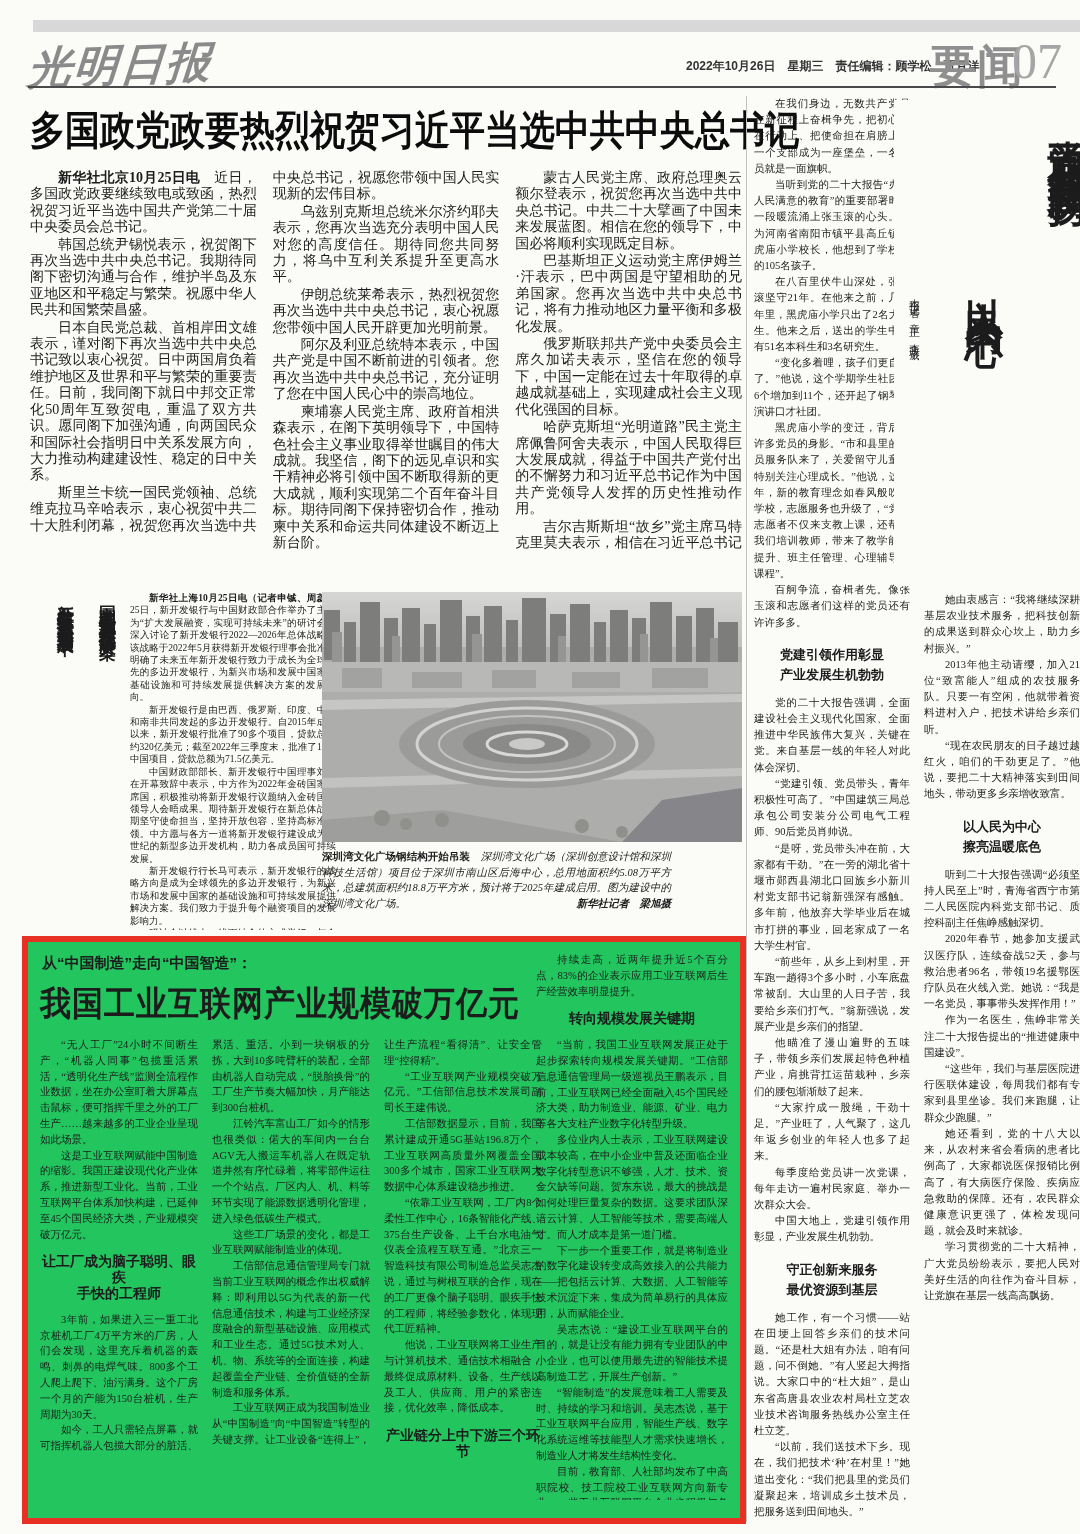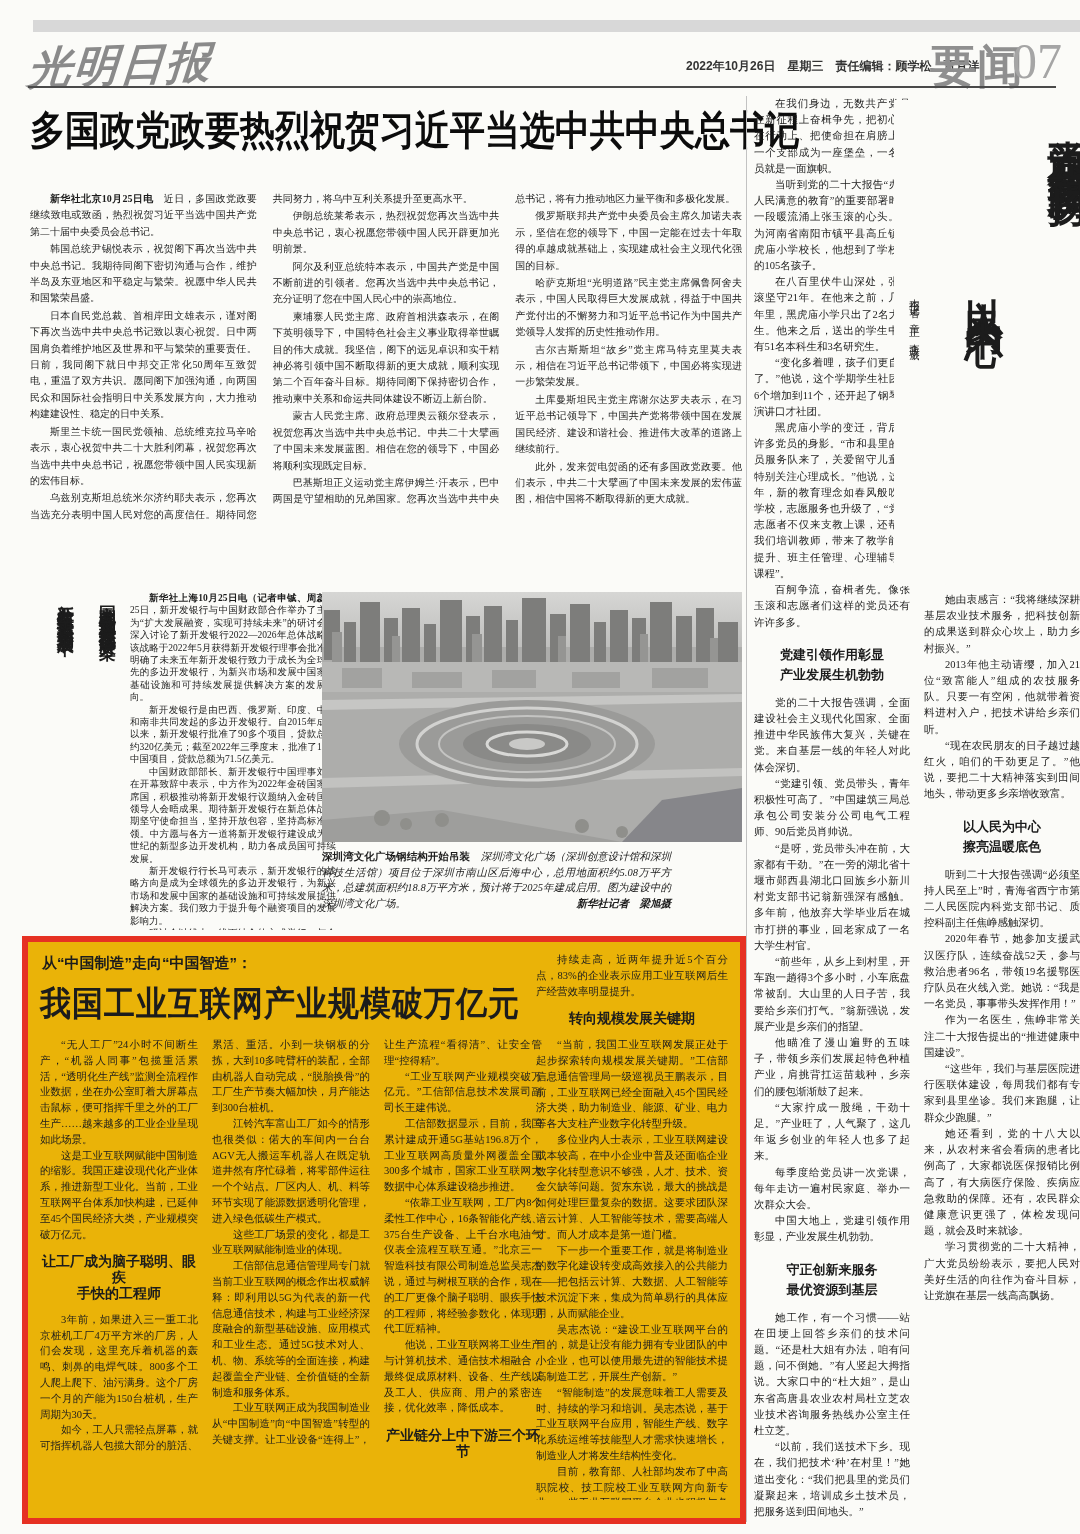--- a/index.html
+++ b/index.html
@@ -29,23 +29,23 @@
   .subhead{margin:10px 0 8px 0;text-align:center;font-weight:bold;white-space:pre-line;text-indent:0;
     font-family:"Liberation Sans","DejaVu Sans",sans-serif;}
   
   .lead-article{position:absolute;left:30px;top:104px;width:712px;}
   .lead-headline{
     margin:0;text-align:center;font-size:35px;font-weight:900;color:#0c0c0c;
     font-family:"Liberation Sans","DejaVu Sans",sans-serif;letter-spacing:0px;white-space:nowrap;
     transform:scaleY(1.15);transform-origin:top center;
   }
   .lead-body{
-    margin-top:40px;height:392px;overflow:hidden;
+    margin-top:19px;height:392px;overflow:hidden;
     column-count:3;column-gap:16px;
-    font-size:10px;line-height:16.4px;font-family:Liberation Serif, serif;
+    font-size:14px;line-height:16.4px;font-family:Liberation Serif, serif;
   }
   .lead-body .para{margin-bottom:1px;}
   
   .ndb{position:absolute;left:44px;top:592px;width:292px;height:338px;display:flex;}
   .ndb-headline{width:86px;height:338px;display:flex;flex-direction:row;}
   .ndb-headline .vline{
     writing-mode:vertical-lr;text-orientation:upright;
     font-size:17px;font-weight:900;letter-spacing:2px;line-height:40px;
     font-family:"Liberation Sans","DejaVu Sans",sans-serif;height:338px;margin:0 1px;
   }
@@ -77,21 +77,21 @@
     font-family:"Liberation Sans","DejaVu Sans",sans-serif;
   }
   .fh-byline{
     position:absolute;right:158px;top:190px;
     writing-mode:vertical-rl;text-orientation:upright;
     font-size:10.5px;letter-spacing:3px;color:#222;
   }
   
   .industry{
     position:absolute;left:22px;top:936px;width:712px;height:576px;
-    border:6px solid #e63123;background:#eab308;
+    border:6px solid #e63123;background:#22c55e;
   }
   .ind-left{position:absolute;left:12px;top:8px;width:502px;}
   .ind-kicker{font-size:15px;font-weight:600;margin:4px 0 8px 2px;
     font-family:"Liberation Sans","DejaVu Sans",sans-serif;}
   .ind-headline{margin:0 0 14px 0;font-size:31px;font-weight:900;letter-spacing:1px;white-space:nowrap;
     font-family:"Liberation Sans","DejaVu Sans",sans-serif;transform:scaleY(1.1);transform-origin:top left;}
   .ind-cols{column-count:3;column-gap:14px;height:456px;overflow:hidden;
     font-size:10.5px;line-height:15.8px;}
   .ind-right{position:absolute;right:12px;top:10px;width:192px;height:548px;overflow:hidden;
     font-size:10.5px;line-height:15.8px;}

